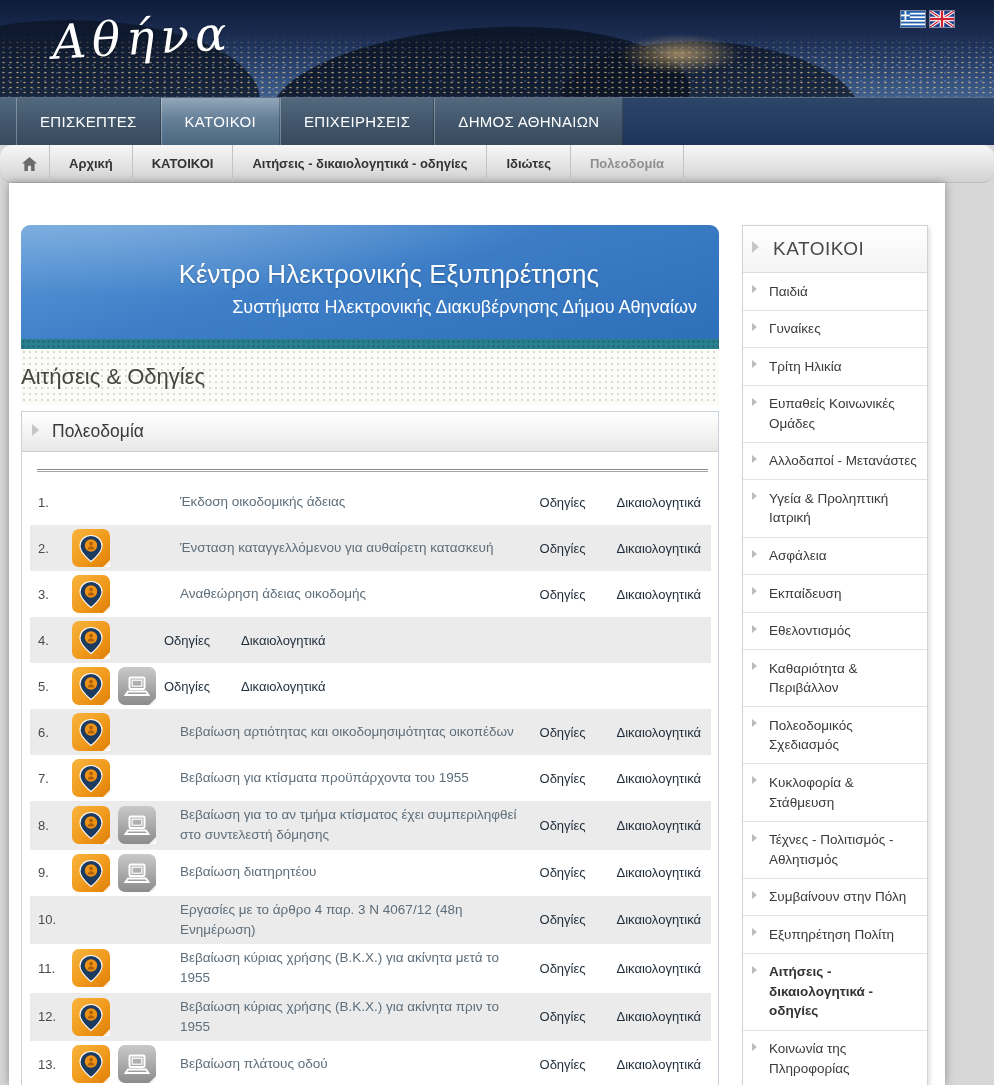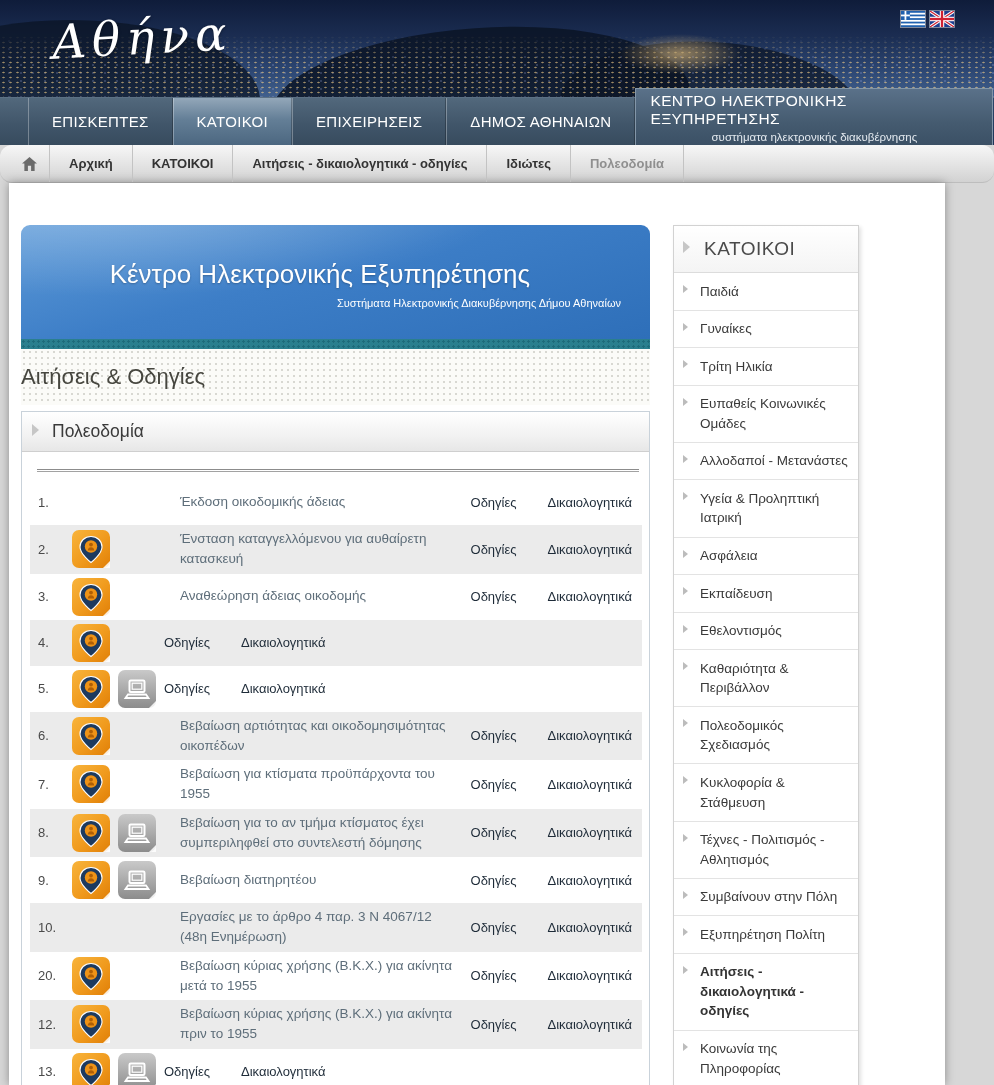--- a/index.html
+++ b/index.html
@@ -52,21 +52,21 @@
     background: linear-gradient(180deg,#52687c 0%, #41566a 55%, #374b5e 100%);
     border-top: 1px solid #5c7185;
   }
   .nav-tab {
     display: flex; align-items: center; padding: 0 23px;
     color: #fff; font-size: 15px; letter-spacing: .3px; cursor: pointer;
     border-left: 1px solid rgba(255,255,255,.30);
     border-right: 1px solid rgba(0,0,0,.25);
     white-space: nowrap;
   }
-  .nav-tab:first-child { margin-left: 28px; }
+  .nav-tab:first-child { margin-left: 16px; }
   .nav-tab.active {
     background: linear-gradient(180deg,#93a7b9 0%, #647f97 45%, #4c6780 100%);
   }
   .service-tab {
     margin-top: -10px; z-index: 2; cursor: pointer;
     display: flex; flex-direction: column; justify-content: center; align-items: center;
     width: 358px; padding: 0 14px;
     background: linear-gradient(180deg,#5a7189 0%, #455b70 60%, #3b5065 100%);
     border: 1px solid #8396a8; border-bottom: none;
     color: #fff;
@@ -92,33 +92,33 @@
   }
   .crumb.current { color: #8f8f8f; cursor: default; }
 
   
   .page-wrap {
     width: 936px; margin-left: 9px; background: #ffffff;
     height: 902px; overflow: hidden;
     box-shadow: 0 0 9px rgba(0,0,0,.35);
     display: flex; padding: 42px 15px 0 12px;
   }
-  .main-col { width: 629px; }
+  .main-col { width: 698px; }
   .side-col { width: 186px; margin-left: 23px; }
 
   
   .banner {
     height: 114px; border-radius: 9px 9px 0 0; position: relative; overflow: hidden;
     background:
       radial-gradient(120% 150% at 12% -20%, rgba(255,255,255,.28), transparent 55%),
       linear-gradient(165deg,#5d9ad8 0%, #3d7ec7 45%, #2e6fb9 100%);
     padding-top: 34px; text-align: right;
   }
   .banner-title { font-size: 26px; color: #fff; padding-right: 120px; text-shadow: 0 1px 2px rgba(0,0,0,.25); }
-  .banner-sub { font-size: 11px; color: #fff; padding-right: 29px; margin-top: 7px; }
+  .banner-sub { font-size: 18px; color: #fff; padding-right: 22px; margin-top: 7px; }
   .teal-strip {
     height: 10px; background-color: #2a7f8e;
     background-image: radial-gradient(#1e6b7a 1px, transparent 1.3px);
     background-size: 5px 5px;
   }
   .dotted-head {
     height: 56px; display: flex; align-items: center; justify-content: flex-start;
     background-color: #fbfbf8;
     background-image: radial-gradient(#d8d8d2 1px, transparent 1.2px);
     background-size: 6px 6px;
@@ -212,24 +212,20 @@
     </svg>
   </div>
 </div>
 
 <div class="navbar">
 
   <div class="nav-tab">ΕΠΙΣΚΕΠΤΕΣ</div>
     <div class="nav-tab active">ΚΑΤΟΙΚΟΙ</div>
     <div class="nav-tab">ΕΠΙΧΕΙΡΗΣΕΙΣ</div>
     <div class="nav-tab">ΔΗΜΟΣ ΑΘΗΝΑΙΩΝ</div>
-    <div class="service-tab">
-    <div class="t1">ΚΕΝΤΡΟ ΗΛΕΚΤΡΟΝΙΚΗΣ ΕΞΥΠΗΡΕΤΗΣΗΣ</div>
-    <div class="t2">συστήματα ηλεκτρονικής διακυβέρνησης</div>
-  </div>
   <div class="nav-cap"></div>
 </div>
 
 <div class="breadcrumb">
   <div class="crumb-home">
     <svg width="15" height="14" viewBox="0 0 16 15">
       <path d="M8 0 L16 7 L13.5 7 L13.5 15 L9.7 15 L9.7 9.5 L6.3 9.5 L6.3 15 L2.5 15 L2.5 7 L0 7 Z" fill="#6b6b6b"></path>
     </svg>
   </div>
 
@@ -529,21 +525,21 @@
             <span class="row-num">10.</span>
             <span class="icon-slot s1 empty"></span>
             <span class="icon-slot s2 empty"></span>
             <span class="row-title">Εργασίες με το άρθρο 4 παρ. 3 Ν 4067/12 (48η Ενημέρωση)</span>
             <span class="row-links">
               <span>Οδηγίες</span>
               <span>Δικαιολογητικά</span>
             </span>
           </div>
           <div class="row">
-            <span class="row-num">20.</span>
+            <span class="row-num">11.</span>
             <span class="icon-slot s1">
 <svg width="38" height="38" viewBox="0 0 38 38">
   <defs>
                   <linearGradient id="og" x1="0" y1="0" x2="1" y2="1">
     <stop offset="0" stop-color="#f8b43c"></stop>
                     <stop offset=".55" stop-color="#f09a1d"></stop>
                     <stop offset="1" stop-color="#e07f07"></stop>
   </linearGradient>
                 </defs>
   <rect width="38" height="38" rx="7" fill="url(#og)"></rect>
@@ -617,20 +613,21 @@
                     <stop offset="1" stop-color="#8c8c8c"></stop>
   </linearGradient>
                 </defs>
   <rect width="38" height="38" rx="7" fill="url(#gg)"></rect>
   <rect x="11.5" y="10.5" width="15" height="11.5" rx="1.2" fill="none" stroke="#ffffff" stroke-width="2"></rect>
   <rect x="14.2" y="13.2" width="9.6" height="6" fill="none" stroke="#ffffff" stroke-width="1.2"></rect>
   <path d="M10 24.5 L28 24.5 L30.5 28 L7.5 28 Z" fill="none" stroke="#ffffff" stroke-width="1.8"></path>
   <path d="M31 38 L38 31 L38 38 Z" fill="rgba(255,255,255,.85)"></path>
 </svg>
             </span>
+            <span class="row-title">Βεβαίωση πλάτους οδού</span>
             <span class="row-links">
               <span>Οδηγίες</span>
               <span>Δικαιολογητικά</span>
             </span>
           </div>
           <div class="row alt"></div>
         </div>
     </div>
   </div>
 

